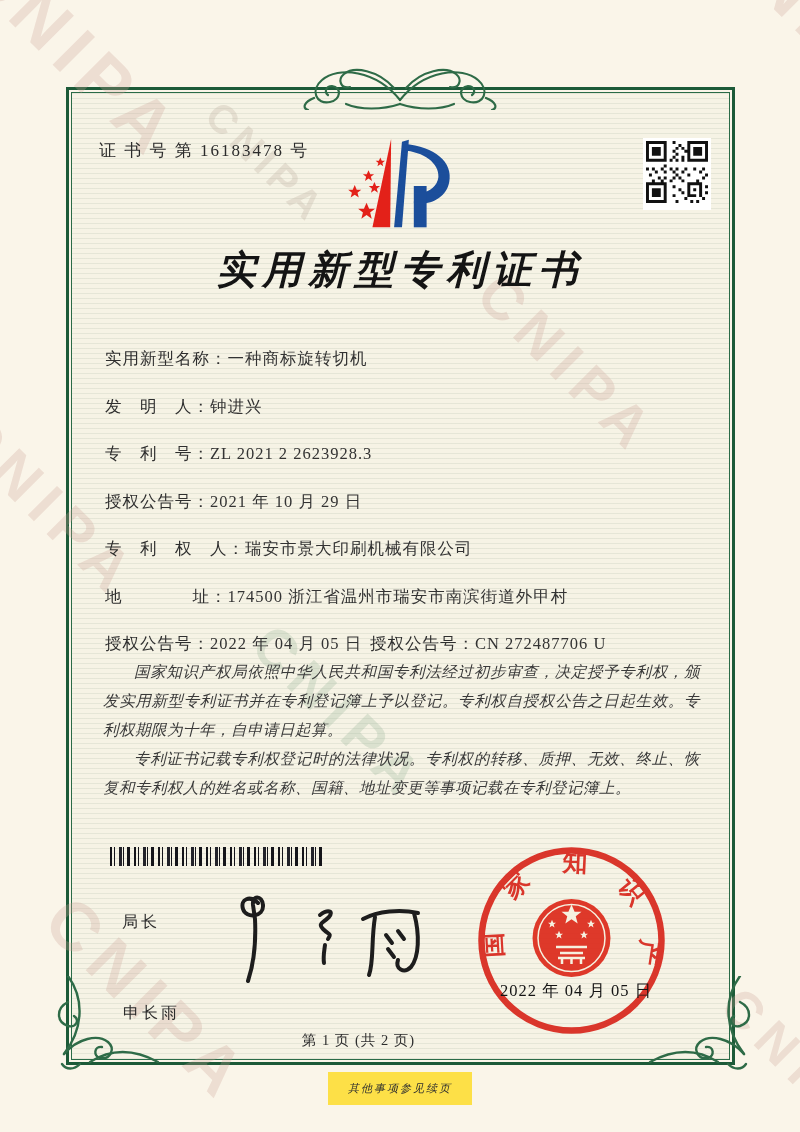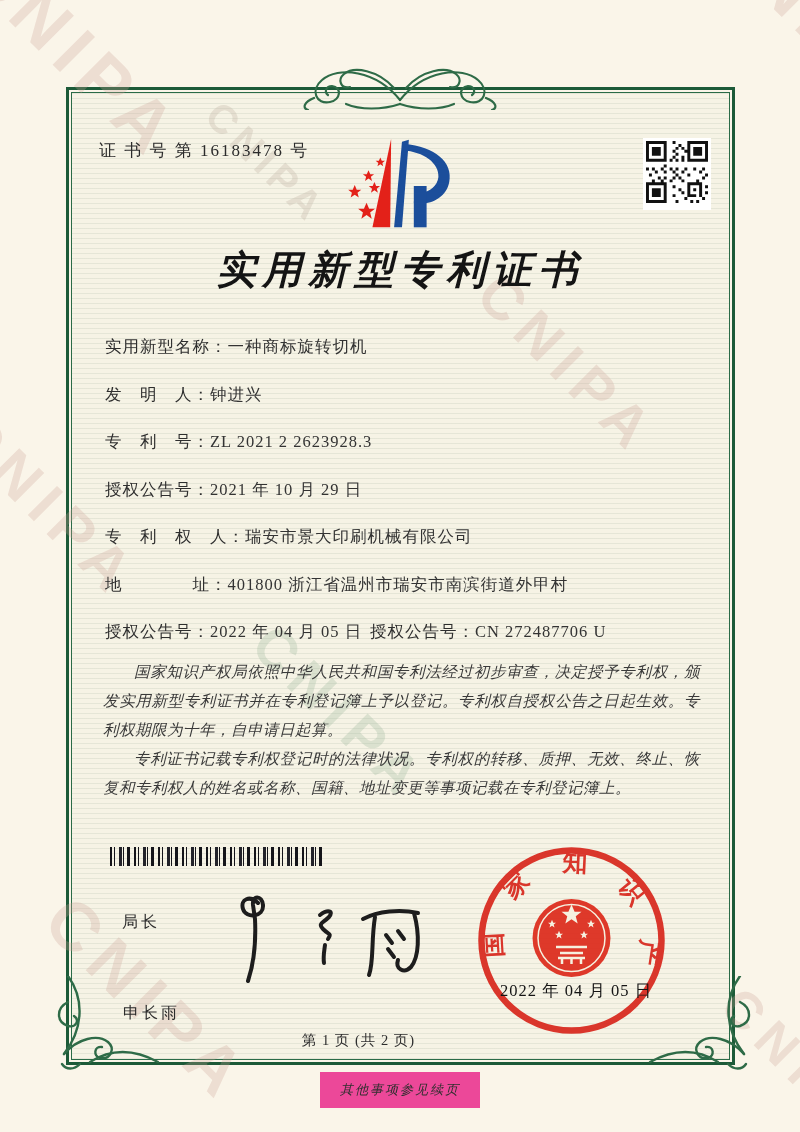--- a/index.html
+++ b/index.html
@@ -52,21 +52,21 @@
   }
   .logo { position:absolute; left:337px; top:136px; z-index:3; }
   .qr   { position:absolute; left:643px; top:138px; z-index:3;
           background:#fff; padding:3px; }
   .title {
     position:absolute; left:66px; top:243px; width:669px; z-index:3;
     text-align:center; font-size:39px; font-weight:900;
     letter-spacing:7px; color:#141414;font-style:italic;
   }
   
-  .fields { position:absolute; left:105px; top:336px; width:600px; z-index:3; }
+  .fields { position:absolute; left:105px; top:348px; width:600px; z-index:3; }
   .field-row { position:relative; height:22px; margin-bottom:25.5px;
                font-size:16.5px; letter-spacing:1px; color:#333; white-space:nowrap; }
   .field-row .lbl { color:#2e2e2e; }
   .grant-no { position:absolute; left:265px; top:0; }
   
   .body-text {
     position:absolute; left:103px; top:657px; width:597px; z-index:3;
     font-size:15.5px; line-height:29px; font-style:italic;
     letter-spacing:0.5px; color:#3a3a3a; text-align:justify;
   }
@@ -93,22 +93,22 @@
   .seal-date {
     position:absolute; left:500px; top:980px; z-index:4;
     font-size:16.5px; letter-spacing:1px; color:#141414; white-space:nowrap;
   }
   .page-info {
     position:absolute; left:66px; top:1031px; width:585px; z-index:3;
     text-align:center; font-size:14.5px; letter-spacing:1px; color:#2e2e2e;
   }
   .foot-note {
     position:absolute; left:400px; top:1072px; transform:translateX(-50%); z-index:3;
-    background:#ec4899; padding:9px 20px;
-    font-size:13px; font-style:italic; letter-spacing:2px; color:#2f2f2f;
+    background:#fde047; padding:9px 20px;
+    font-size:11px; font-style:italic; letter-spacing:2px; color:#2f2f2f;
     white-space:nowrap;
   }
 </style>
 </head>
 <body>
 
 <div class="page">
 
   <div class="wm wm-pink wm1">CNIPA</div>
   <div class="wm wm-pink wm2">CNIPA</div>
@@ -204,21 +204,21 @@
     <div class="field-row">
       <span class="lbl">专　利　号：</span><span>ZL 2021 2 2623928.3</span>
     </div>
     <div class="field-row">
       <span class="lbl">授权公告号：</span><span>2021 年 10 月 29 日</span>
     </div>
     <div class="field-row">
       <span class="lbl">专　利　权　人：</span><span>瑞安市景大印刷机械有限公司</span>
     </div>
     <div class="field-row">
-      <span class="lbl">地　　　　址：</span><span>401800 浙江省温州市瑞安市南滨街道外甲村</span>
+      <span class="lbl">地　　　　址：</span><span>174500 浙江省温州市瑞安市南滨街道外甲村</span>
     </div>
     <div class="field-row">
       <span class="lbl">授权公告号：</span><span>2022 年 04 月 05 日</span>
       <span class="grant-no">
         <span class="lbl">授权公告号：</span><span>CN 272487706 U</span>
       </span>
     </div>
   </div>
 
   <div class="body-text">

